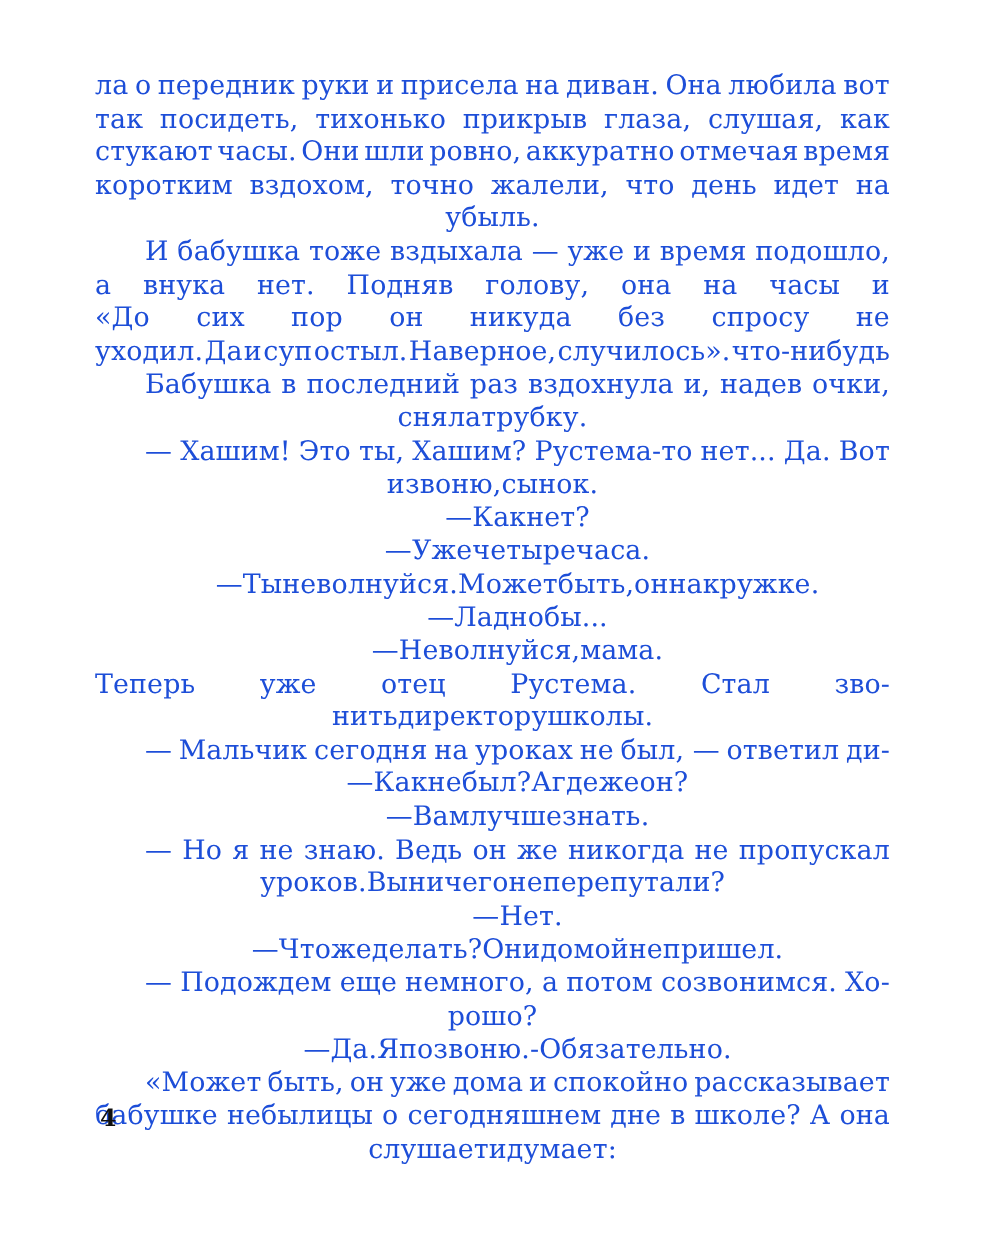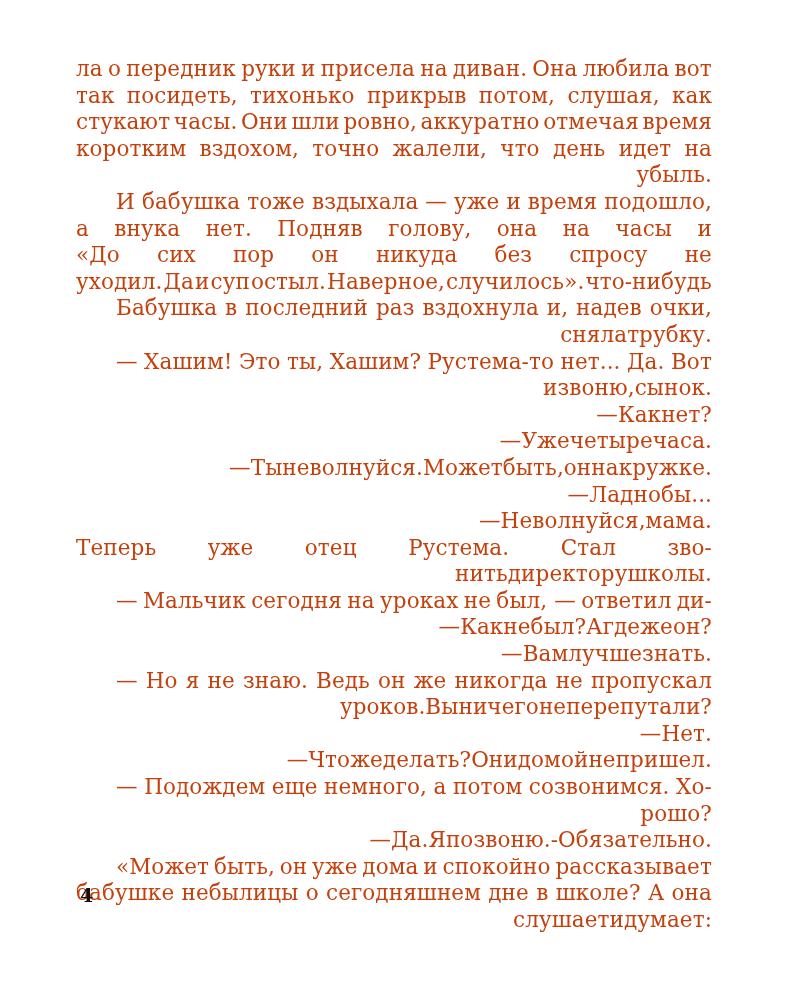--- a/index.html
+++ b/index.html
@@ -27,32 +27,32 @@
     top: 56px;
     width: 636px;
   }
 
   
   .line {
     display: flex;
     width: 636px;
     font-size: 21.5px;
     line-height: 26.6px;
-    color: #c2410c;
+    color: #1d4ed8;
     white-space: pre;
     letter-spacing: 0.1px;
   }
 
   
   .line.just {
     justify-content: space-between;
   }
   
   .line.left {
-    justify-content: flex-end;
+    justify-content: center;
   }
 
   
   .line.indent {
     padding-left: 40px;
     width: 596px;
   }
 
   .w {
     display: inline-block;
@@ -69,21 +69,21 @@
     font-family: "DejaVu Serif", "Liberation Serif", serif;
   }
 </style>
 </head>
 <body>
 
 <div id="page">
 
   <div id="textblock">
       <div class="line just"><span class="w">ла</span><span class="w">о</span><span class="w">передник</span><span class="w">руки</span><span class="w">и</span><span class="w">присела</span><span class="w">на</span><span class="w">диван.</span><span class="w">Она</span><span class="w">любила</span><span class="w">вот</span></div>
-      <div class="line just"><span class="w">так</span><span class="w">посидеть,</span><span class="w">тихонько</span><span class="w">прикрыв</span><span class="w">потом,</span><span class="w">слушая,</span><span class="w">как</span></div>
+      <div class="line just"><span class="w">так</span><span class="w">посидеть,</span><span class="w">тихонько</span><span class="w">прикрыв</span><span class="w">глаза,</span><span class="w">слушая,</span><span class="w">как</span></div>
       <div class="line just"><span class="w">стукают</span><span class="w">часы.</span><span class="w">Они</span><span class="w">шли</span><span class="w">ровно,</span><span class="w">аккуратно</span><span class="w">отмечая</span><span class="w">время</span></div>
       <div class="line just"><span class="w">коротким</span><span class="w">вздохом,</span><span class="w">точно</span><span class="w">жалели,</span><span class="w">что</span><span class="w">день</span><span class="w">идет</span><span class="w">на</span></div>
       <div class="line left"><span class="w">убыль.</span></div>
       <div class="line just indent"><span class="w">И</span><span class="w">бабушка</span><span class="w">тоже</span><span class="w">вздыхала —</span><span class="w">уже</span><span class="w">и</span><span class="w">время</span><span class="w">подошло,</span></div>
       <div class="line just"><span class="w">а</span><span class="w">внука</span><span class="w">нет.</span><span class="w">Подняв</span><span class="w">голову,</span><span class="w">она</span><span class="w">на</span><span class="w">часы</span><span class="w">и</span></div>
       <div class="line just"><span class="w">«До</span><span class="w">сих</span><span class="w">пор</span><span class="w">он</span><span class="w">никуда</span><span class="w">без</span><span class="w">спросу</span><span class="w">не</span></div>
       <div class="line just"><span class="w">уходил.</span><span class="w">Да</span><span class="w">и</span><span class="w">суп</span><span class="w">остыл.</span><span class="w">Наверное,</span><span class="w">случилось».</span><span class="w">что-нибудь</span></div>
       <div class="line just indent"><span class="w">Бабушка</span><span class="w">в</span><span class="w">последний</span><span class="w">раз</span><span class="w">вздохнула</span><span class="w">и,</span><span class="w">надев</span><span class="w">очки,</span></div>
       <div class="line left"><span class="w">сняла</span>  <span class="w">трубку.</span></div>
       <div class="line just indent"><span class="w">—</span><span class="w">Хашим!</span><span class="w">Это</span><span class="w">ты,</span><span class="w">Хашим?</span><span class="w">Рустема-то</span><span class="w">нет...</span><span class="w">Да.</span><span class="w">Вот</span></div>

